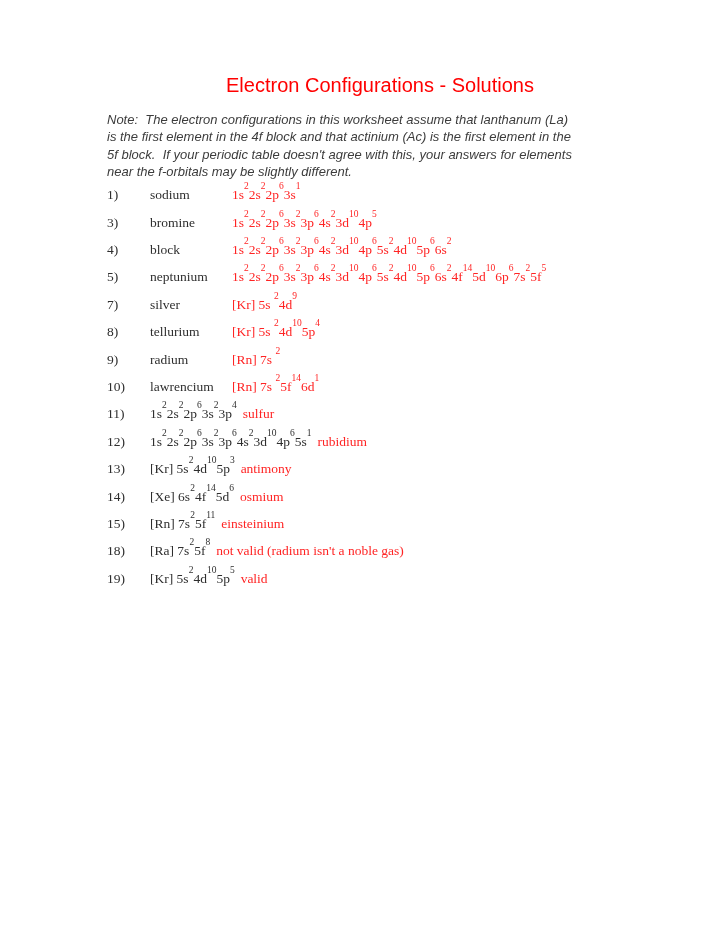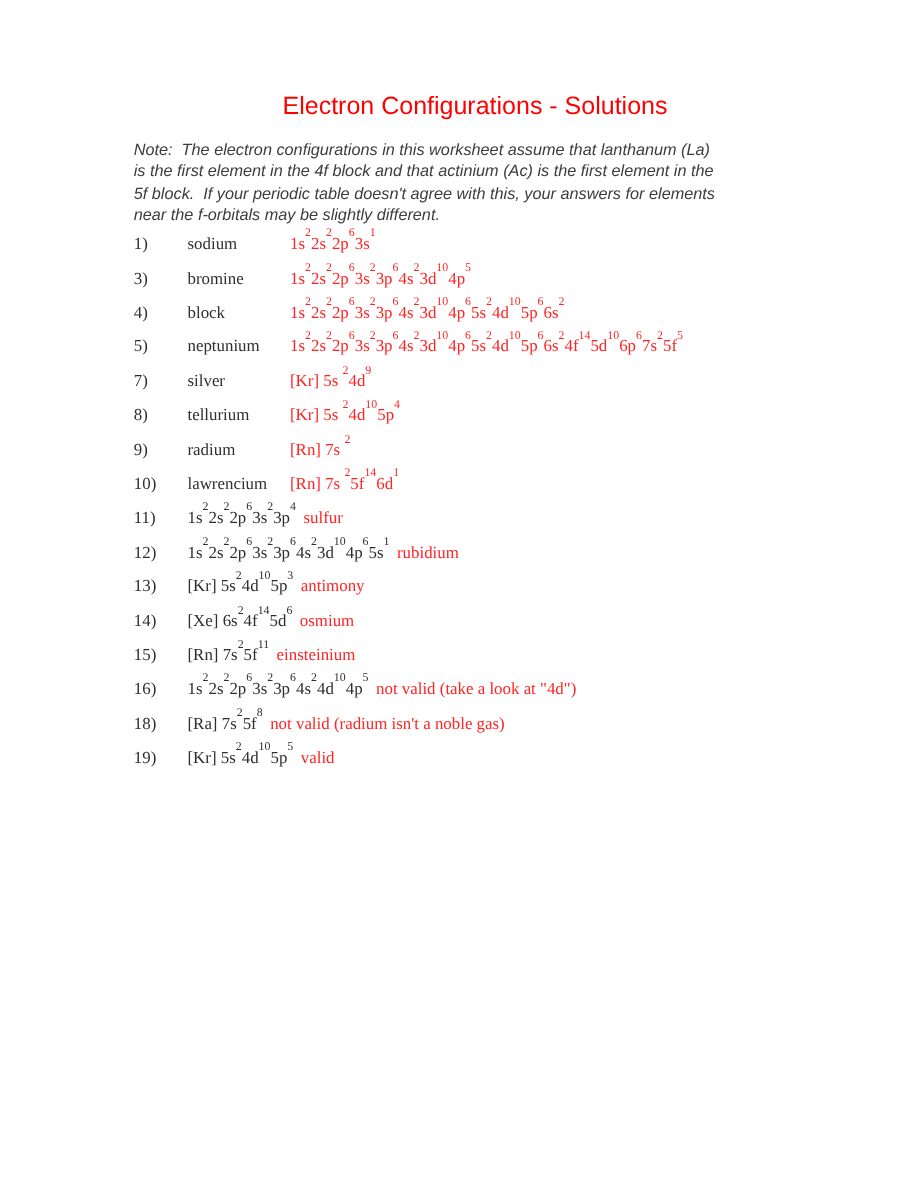--- a/index.html
+++ b/index.html
@@ -127,23 +127,20 @@
   </div>
 
   <div class="row">
     <span class="num">14)</span><span class="config black">[Xe] 6s<sup>2</sup>4f<sup>14</sup>5d<sup>6</sup></span><span class="answer">osmium</span>
   </div>
 
   <div class="row">
     <span class="num">15)</span><span class="config black">[Rn] 7s<sup>2</sup>5f<sup>11</sup></span><span class="answer">einsteinium</span>
   </div>
 
-  <div class="row">
-    <span class="num">16)</span><span class="config black">1s<sup>2</sup>2s<sup>2</sup>2p<sup>6</sup>3s<sup>2</sup>3p<sup>6</sup>4s<sup>2</sup>4d<sup>10</sup>4p<sup>5</sup></span><span class="answer">not valid (take a look at "4d")</span>
-  </div>
 
 
   <div class="row">
     <span class="num">18)</span><span class="config black">[Ra] 7s<sup>2</sup>5f<sup>8</sup></span><span class="answer">not valid (radium isn't a noble gas)</span>
   </div>
 
   <div class="row">
     <span class="num">19)</span><span class="config black">[Kr] 5s<sup>2</sup>4d<sup>10</sup>5p<sup>5</sup></span><span class="answer">valid</span>
   </div>
 

